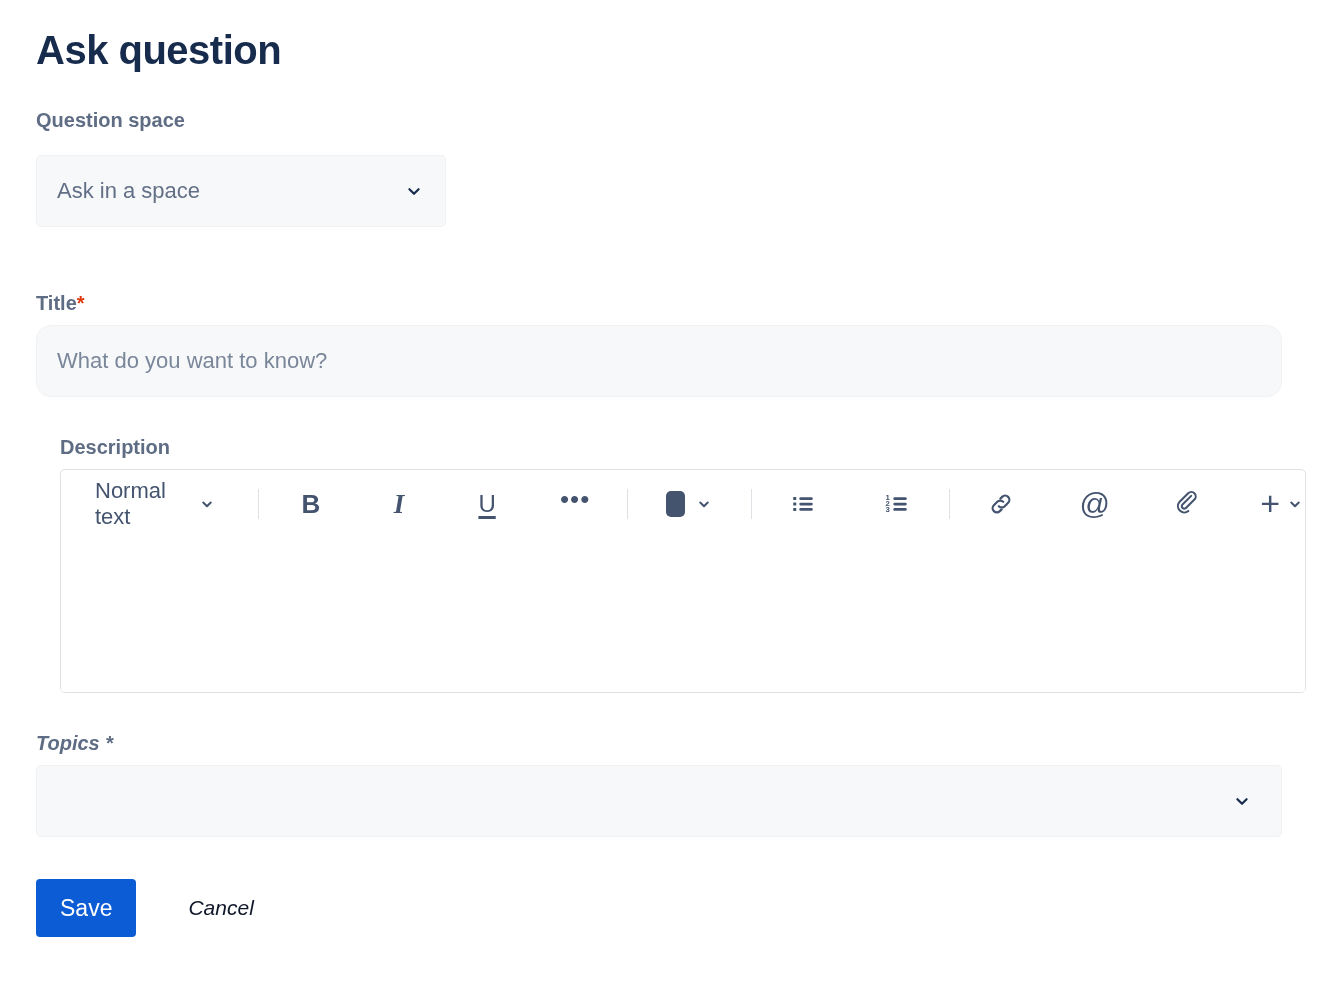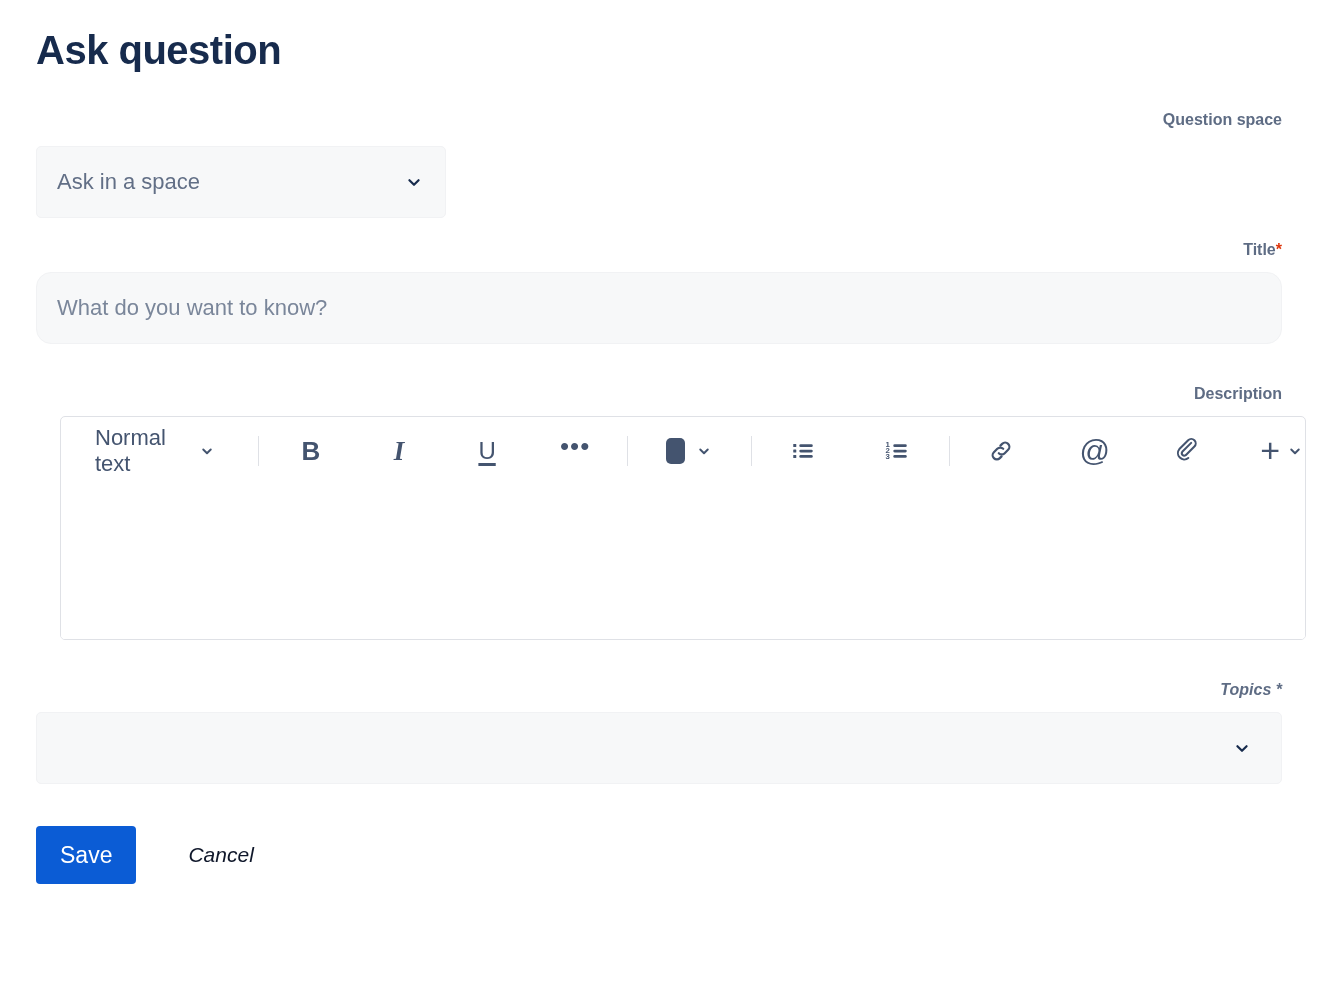--- a/index.html
+++ b/index.html
@@ -25,37 +25,36 @@
   .page-title {
     font-size: 40px;
     font-weight: 700;
     color: #172B4D;
     letter-spacing: -0.5px;
     margin: 0;
     padding-top: 26px;
     line-height: 48px;
   }
   .field-label {
-    font-size: 16px;
+    font-size: 20px;
     font-weight: 700;
     color: #5E6C84;
     line-height: 20px;
-    text-align: right;
   }
   .req-red { color: #DE350B; font-weight: 700; }
   .req-grey { color: #5E6C84; font-weight: 700; }
 
   .group-space { margin-top: 36px; }
-  .group-title { margin-top: 22px; }
+  .group-title { margin-top: 66px; }
   .group-desc  { margin-top: 40px; margin-left: 24px; }
   .group-topics{ margin-top: 40px; font-style: italic; }
 
   
   .select-box {
-    margin-top: 16px;
+    margin-top: 25px;
     width: 410px;
     height: 72px;
     background: #F7F8F9;
     border: 1px solid #F1F2F4;
     border-radius: 5px;
     display: flex;
     align-items: center;
     justify-content: space-between;
     padding: 0 20px 0 20px;
     box-sizing: border-box;

